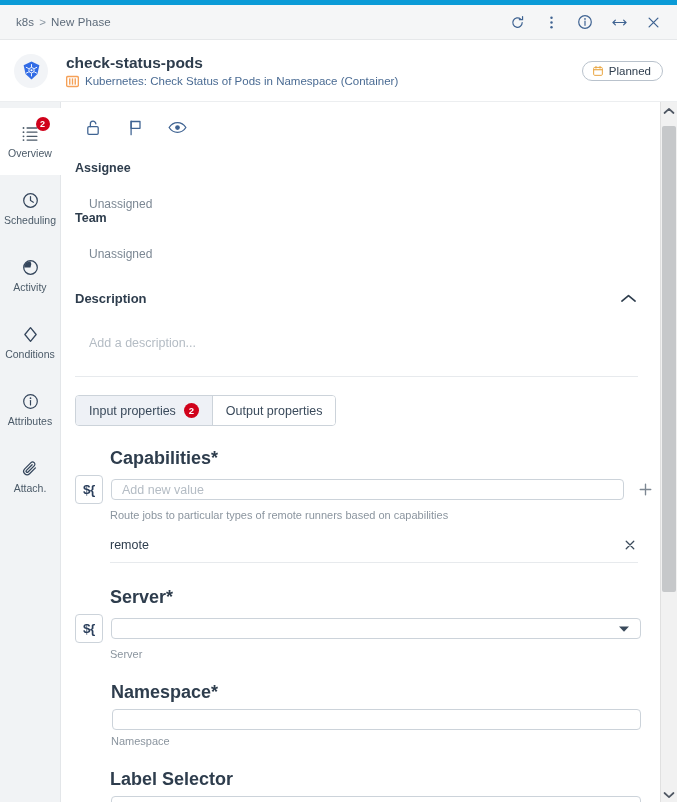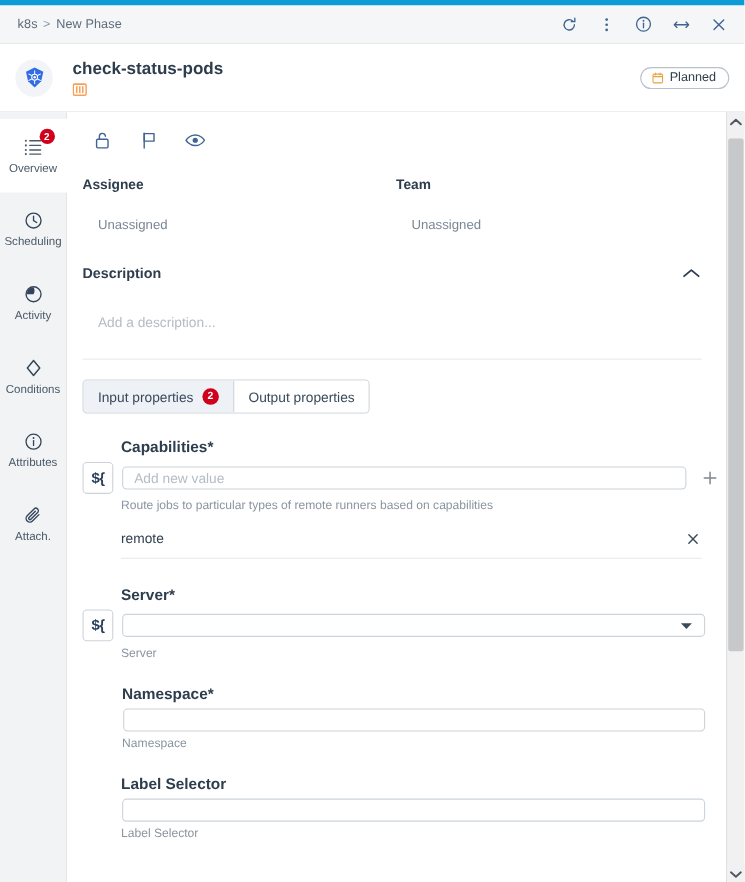--- a/index.html
+++ b/index.html
@@ -186,20 +186,21 @@
     width: 22px; height: 22px;
     display: flex; align-items: center; justify-content: center;
     color: #3f6392;
     cursor: pointer;
   }
 
   
   .people-row {
     display: flex;
     padding: 10px 0 0 14px;
+    flex-direction: column;
   }
   .people-col { width: 285px; }
   .people-label {
     font-size: 12.5px;
     font-weight: bold;
     color: #2e3d4d;
     margin-bottom: 22px;
   }
   .people-val {
     font-size: 12px;
@@ -270,21 +271,21 @@
     font-weight: bold;
     display: flex; align-items: center; justify-content: center;
     padding: 0 4px;
     line-height: 1;
   }
 
   
   .form { padding: 22px 0 0 0; }
   .field { padding: 0 0 0 14px; margin-bottom: 17px; }
   .field-label {
-    font-size: 14px;
+    font-size: 18px;
     font-weight: bold;
     color: #2e3d4d;
     margin-left: 35px;
     margin-bottom: 6px;
   }
   .field-label .req { color: #2e3d4d; font-weight: bold; }
   .field-row {
     display: flex;
     align-items: center;
     gap: 8px;
@@ -447,20 +448,21 @@
     </div>
     <div class="header-text">
       <div class="header-title">check-status-pods</div>
       <div class="header-sub">
         <svg class="container-icon" viewBox="0 0 14 14">
           <rect x="0.7" y="1.6" width="12.6" height="10.8" rx="1.4" fill="none" stroke="#f5a158" stroke-width="1.5"></rect>
           <rect x="3.3" y="3.6" width="1.5" height="6.8" fill="#f5a158"></rect>
           <rect x="6.25" y="3.6" width="1.5" height="6.8" fill="#f5a158"></rect>
           <rect x="9.2" y="3.6" width="1.5" height="6.8" fill="#f5a158"></rect>
         </svg>
+        <span>Kubernetes: Check Status of Pods in Namespace (Container)</span>
       </div>
     </div>
     <div class="status-badge">
       <svg width="12" height="12" viewBox="0 0 16 16" fill="none" stroke="#e8a33d" stroke-width="1.3">
         <rect x="2.2" y="3.2" width="11.6" height="10.6" rx="1.4"></rect>
         <path d="M2.2 6.3h11.6" stroke-width="1.5"></path>
         <path d="M5.3 1.8v2.5M10.7 1.8v2.5" stroke-linecap="round"></path>
       </svg>
       <span>Planned</span>
     </div>

